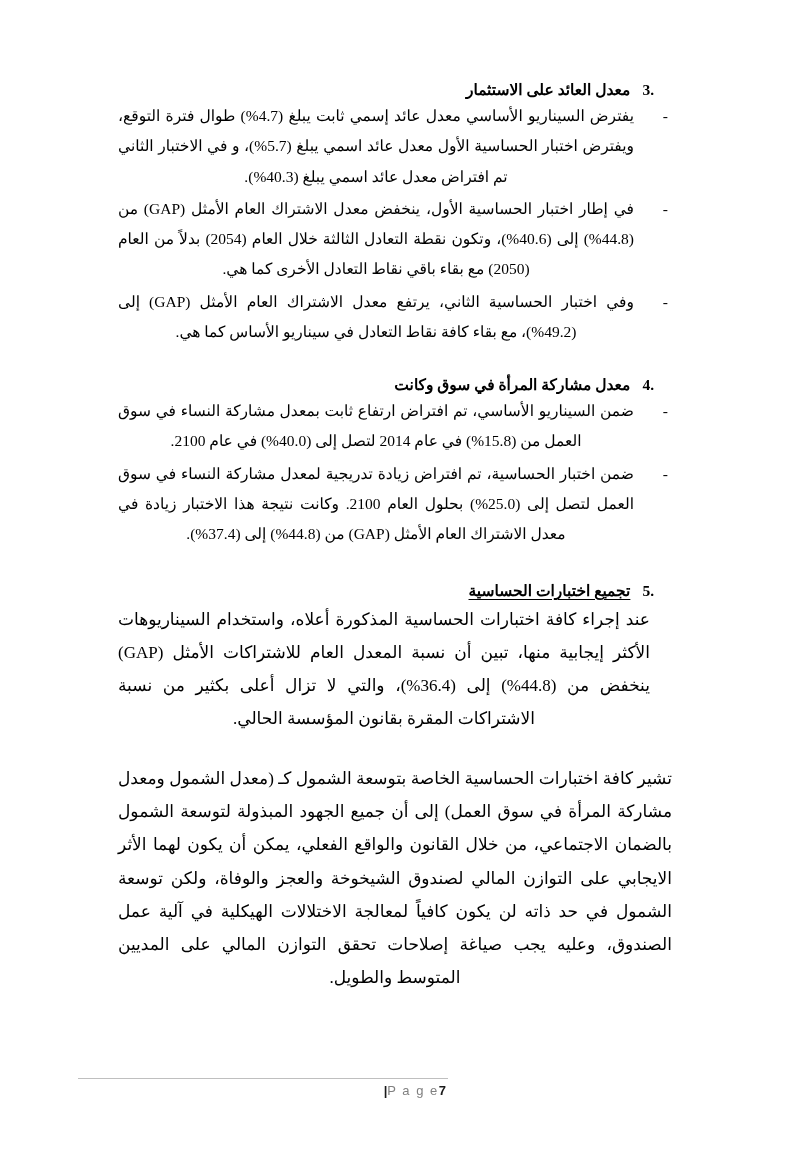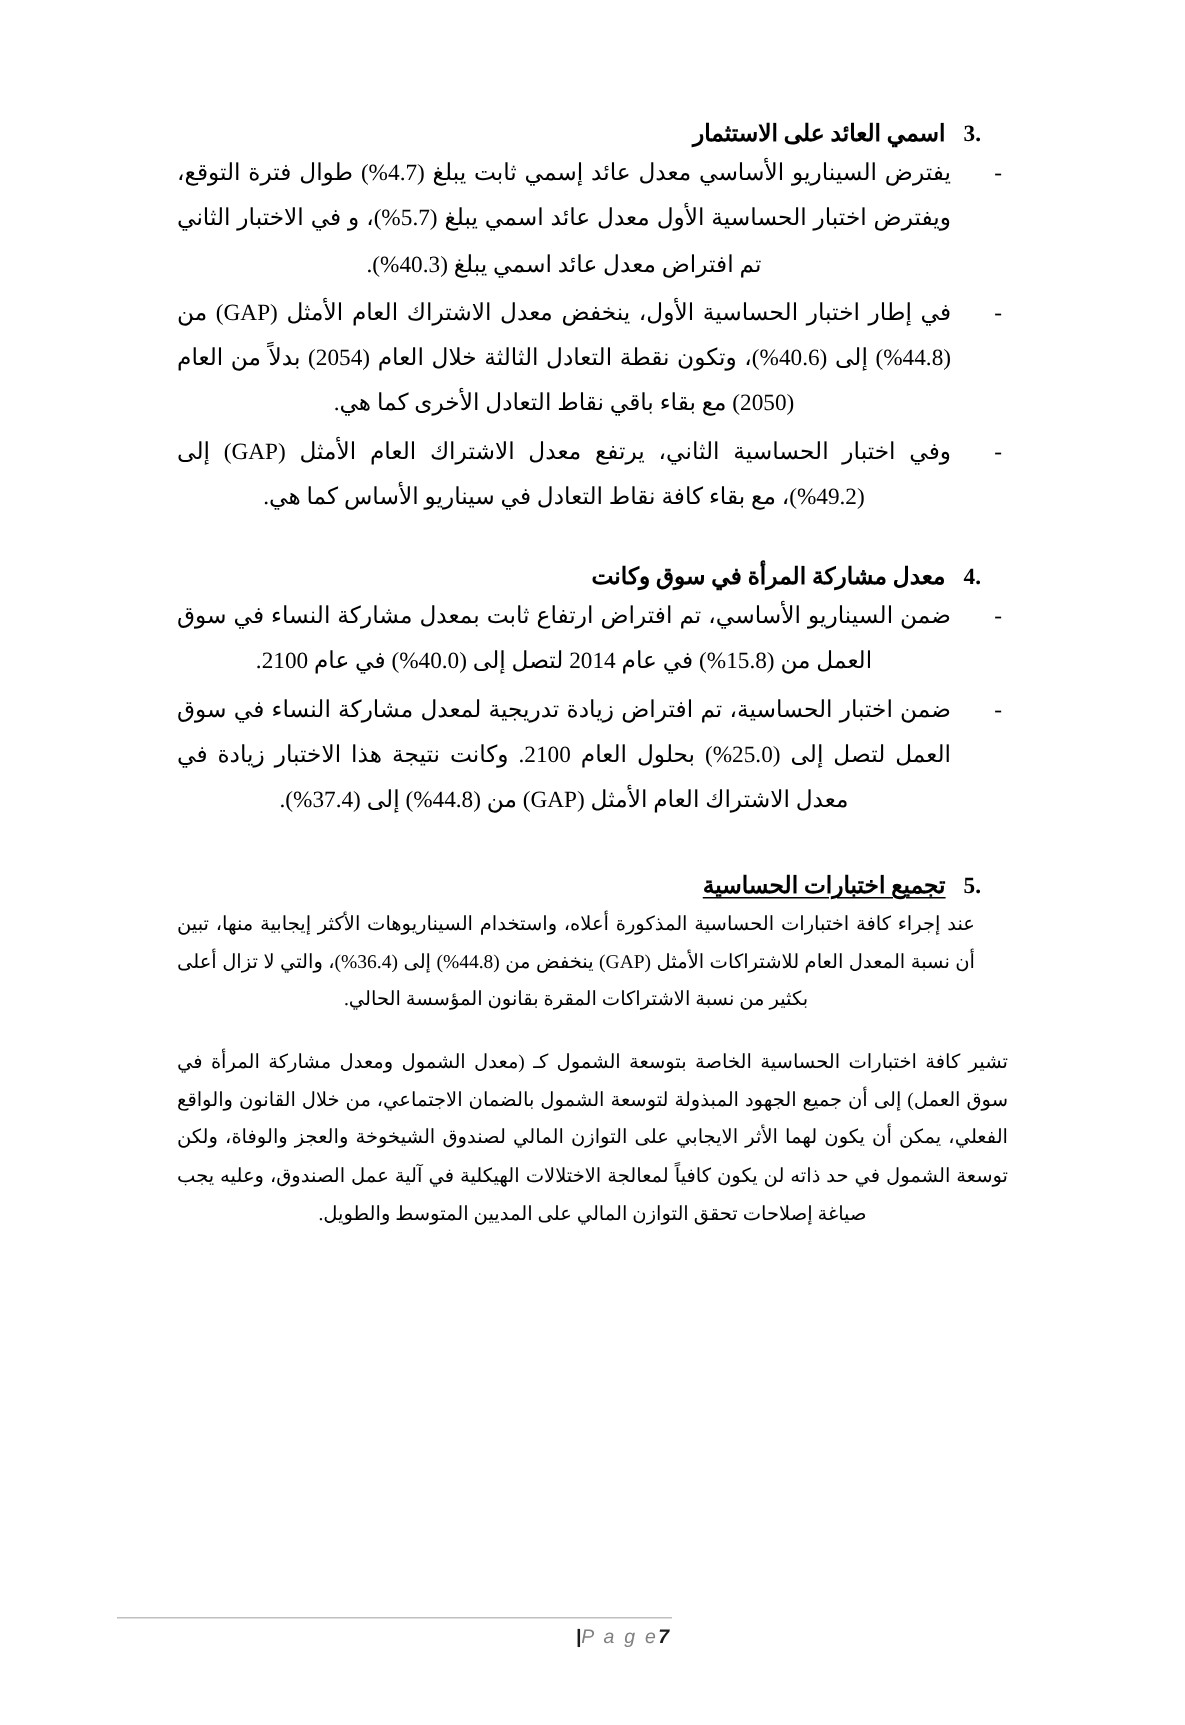--- a/index.html
+++ b/index.html
@@ -83,31 +83,31 @@
     font-size: 15.5px;
     line-height: 1.95;
   }
   .bullet .btext {
     display: block;
   }
 
   
   .para {
     margin: 0;
-    font-size: 13px;
+    font-size: 17px;
     line-height: 1.95;
     text-align: justify;
     text-align-last: center;
     direction: rtl;
     padding: 0 22px 0 0;
   }
   .para.full {
     padding: 0;
   }
-  .gap-para { margin-top: 16px; }
+  .gap-para { margin-top: 27px; }
 
   
   .footer {
     position: absolute;
     left: 78px;
     right: 342px;
     bottom: 52px;
     direction: ltr;
     text-align: right;
   }
@@ -119,21 +119,20 @@
   }
   .footer-text {
     font-family: "Liberation Sans", sans-serif;
     font-size: 13px;
     letter-spacing: 1.5px;
     color: #808080;
     white-space: nowrap;
     display: block;
     text-align: right;
     padding-right: 2px;
-    font-style: italic;
   }
   .footer-text .bar {
     color: #1a1a1a;
     font-weight: bold;
     letter-spacing: 0;
   }
   .footer-text .pagenum {
     color: #1a1a1a;
     font-weight: bold;
     letter-spacing: 0;
@@ -141,21 +140,21 @@
 </style>
 </head>
 <body>
 
 <div class="page">
 
   <div class="content">
 
     <div class="heading">
       <span class="num">3.</span>
-      <span class="htext">اسمي العائد على الاستثمار</span>
+      <span class="htext">معدل العائد على الاستثمار</span>
     </div>
 
     <ul class="bullets">
       <li class="bullet">
         <span class="dash">-</span>
         <span class="btext">يفترض السيناريو الأساسي معدل عائد إسمي ثابت يبلغ (4.7%) طوال فترة التوقع، ويفترض اختبار الحساسية الأول معدل عائد اسمي يبلغ (5.7%)، و في الاختبار الثاني تم افتراض معدل عائد اسمي يبلغ (40.3%).</span>
       </li>
       <li class="bullet">
         <span class="dash">-</span>
         <span class="btext">في إطار اختبار الحساسية الأول، ينخفض معدل الاشتراك العام الأمثل (GAP) من (44.8%) إلى (40.6%)، وتكون نقطة التعادل الثالثة خلال العام (2054) بدلاً من العام (2050) مع بقاء باقي نقاط التعادل الأخرى كما هي.</span>

